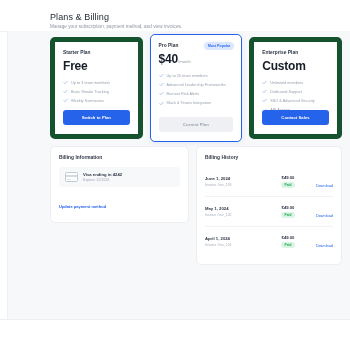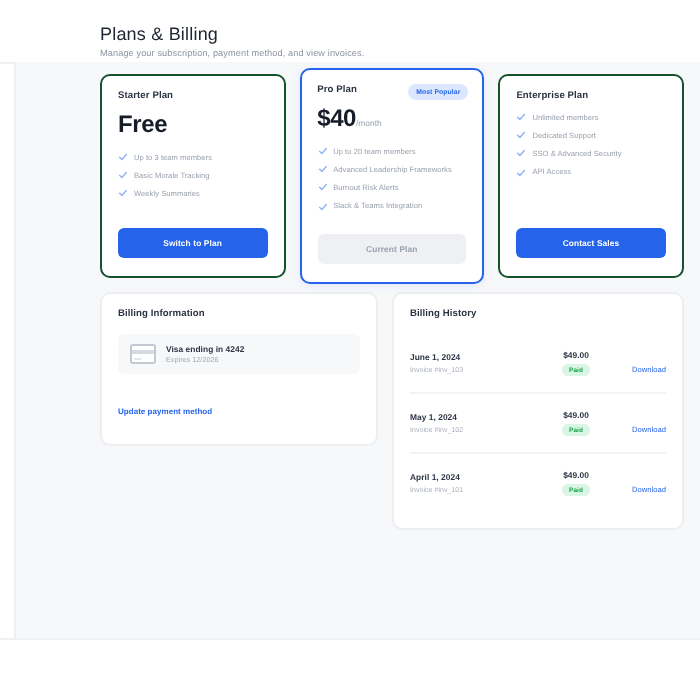--- a/index.html
+++ b/index.html
@@ -67,21 +67,21 @@
     width: 292px;
     display: flex;
     gap: 7px;
     align-items: flex-start;
   }
   .plan-card {
     position: relative;
     box-sizing: border-box;
     width: 92.6px;
     background: #ffffff;
-    border: 1px solid #14532d;
+    border: 5px solid #14532d;
     border-radius: 5px;
     padding: 8px 8px 9px 8px;
     min-height: 102px;
   }
   .plan-card.featured {
     border: 1.4px solid #2563eb;
     box-shadow: 0 1px 5px rgba(37,99,235,0.10);
     min-height: 108px;
     margin-top: -3px;
   }
@@ -384,20 +384,23 @@
           <span class="feat-text">Slack &amp; Teams Integration</span>
         </li>
       </ul>
       <div class="plan-btn-wrap">
         <button class="plan-btn muted">Current Plan</button>
       </div>
     </div>
 
     <div class="plan-card">
       <div class="plan-name">Enterprise Plan</div>
+      <div class="plan-price">
+        <span>Custom</span><span class="per"></span>
+      </div>
       <ul class="feat-list">
         <li class="feat-item">
           <span class="check">
               <svg viewBox="0 0 12 12" width="5" height="5">
                 <path d="M2 6.3 L4.6 8.9 L10 3" fill="none" stroke="currentColor" stroke-width="1.8" stroke-linecap="round" stroke-linejoin="round"></path>
               </svg>
             </span>
           <span class="feat-text">Unlimited members</span>
         </li>
         <li class="feat-item">

